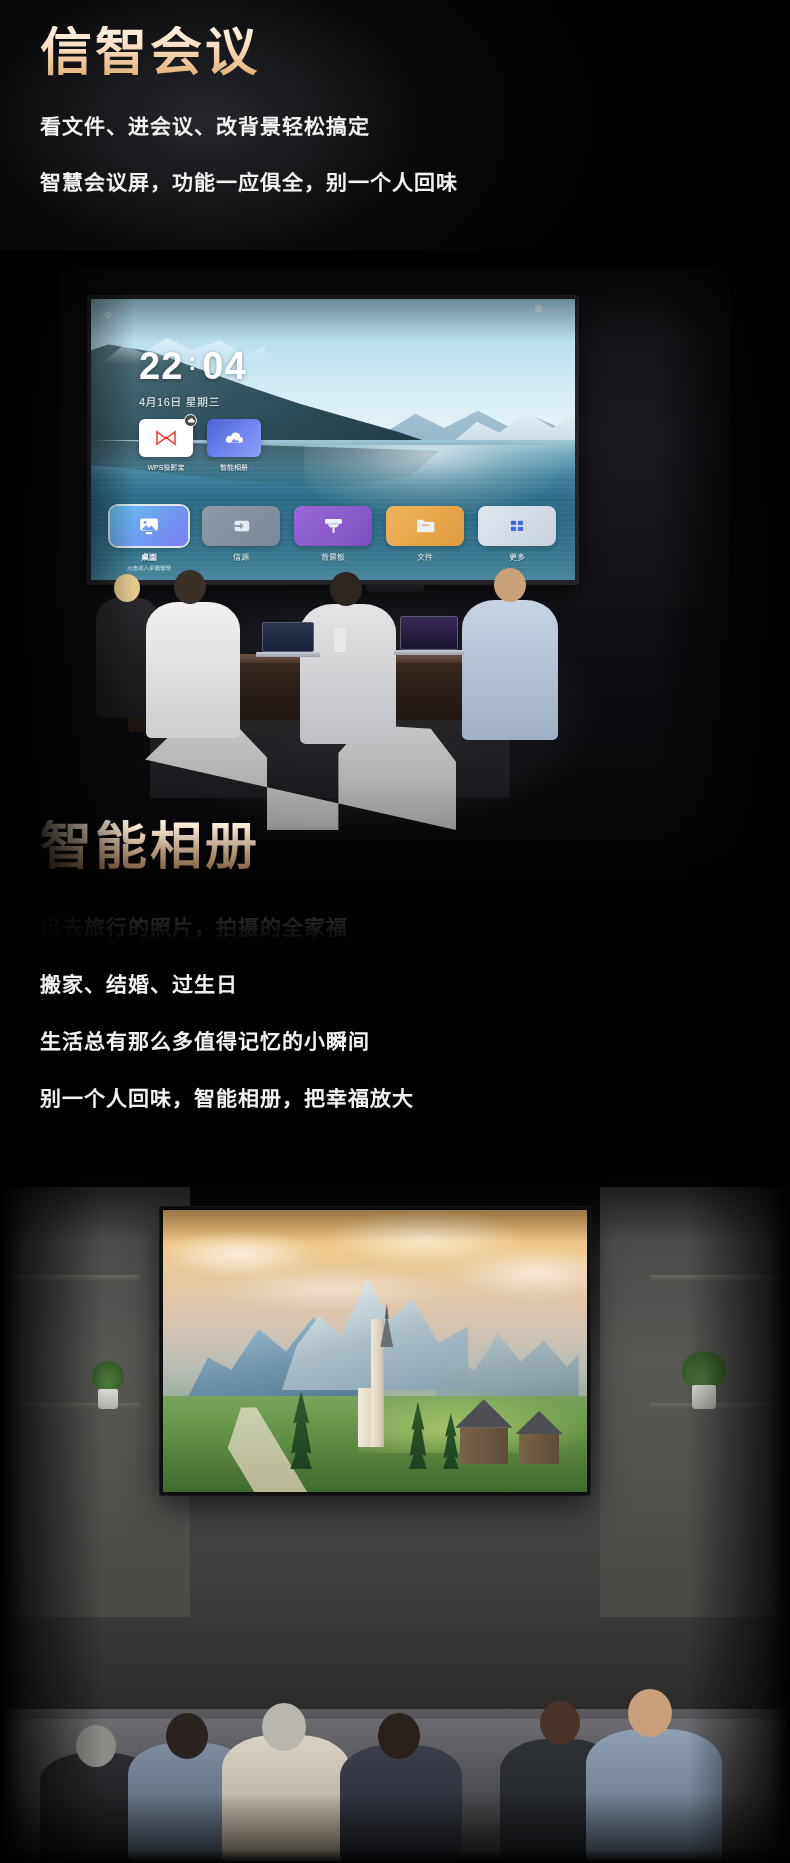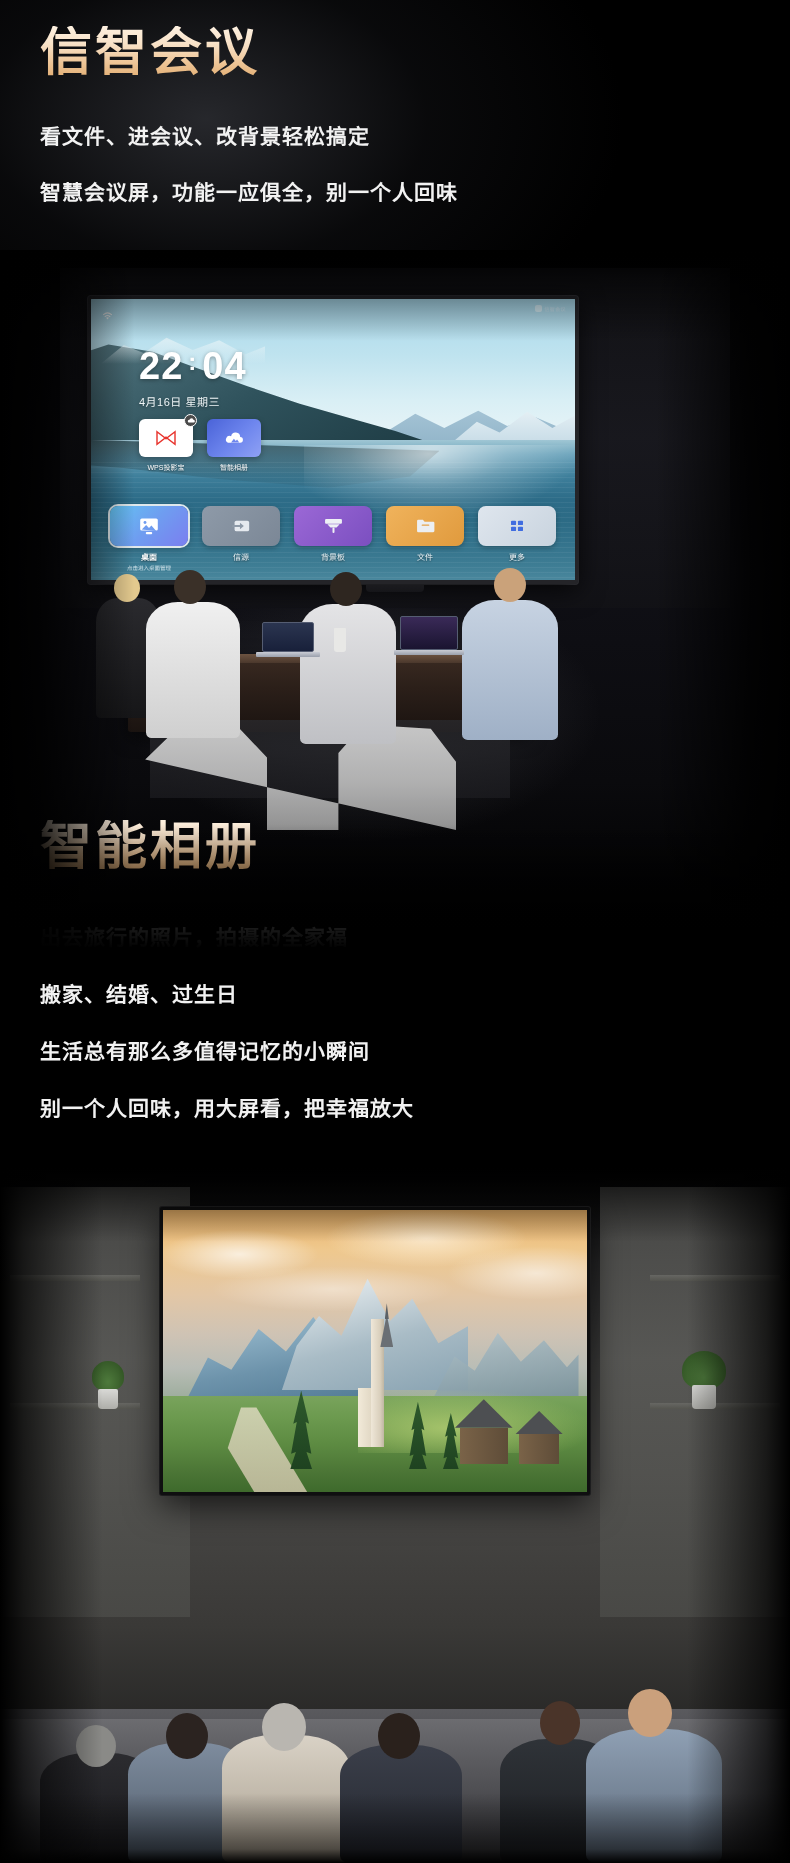--- a/index.html
+++ b/index.html
@@ -45,21 +45,20 @@
 
   .subline {
     position:absolute;
     left:40px;
     font-size:21px;
     font-weight:bold;
     color:#f2f2f2;
     letter-spacing:1px;
     white-space:nowrap;
     line-height:1;
-    margin-top:10px;
   }
   .s1-l1 { top:116px; }
   .s1-l2 { top:172px; }
 
   
   .room {
     position:absolute; left:0; top:250px; width:790px; height:700px;
     overflow:hidden;
   }
   .room-bg {
@@ -565,21 +564,21 @@
       <div class="chairs"></div>
       <div class="room-vig"></div>
     </div>
   </section>
 
   <section class="sec2">
     <h1 class="headline">智能相册</h1>
     <p class="subline s2-l1">出去旅行的照片，拍摄的全家福</p>
     <p class="subline s2-l2">搬家、结婚、过生日</p>
     <p class="subline s2-l3">生活总有那么多值得记忆的小瞬间</p>
-    <p class="subline s2-l4">别一个人回味，用大屏看，把幸福放大</p>
+    <p class="subline s2-l4">别一个人回味，智能相册，把幸福放大</p>
 
     <div class="living">
       <div class="living-bg"></div>
       <div class="lr-wall-left"></div>
       <div class="lr-wall-right"></div>
 
       <div class="shelf" style="left:10px; top:110px; width:130px; height:6px;"></div>
       <div class="shelf" style="left:10px; top:238px; width:130px; height:6px;"></div>
       <div class="shelf" style="right:10px; top:110px; width:130px; height:6px;"></div>
       <div class="shelf" style="right:10px; top:238px; width:130px; height:6px;"></div>

